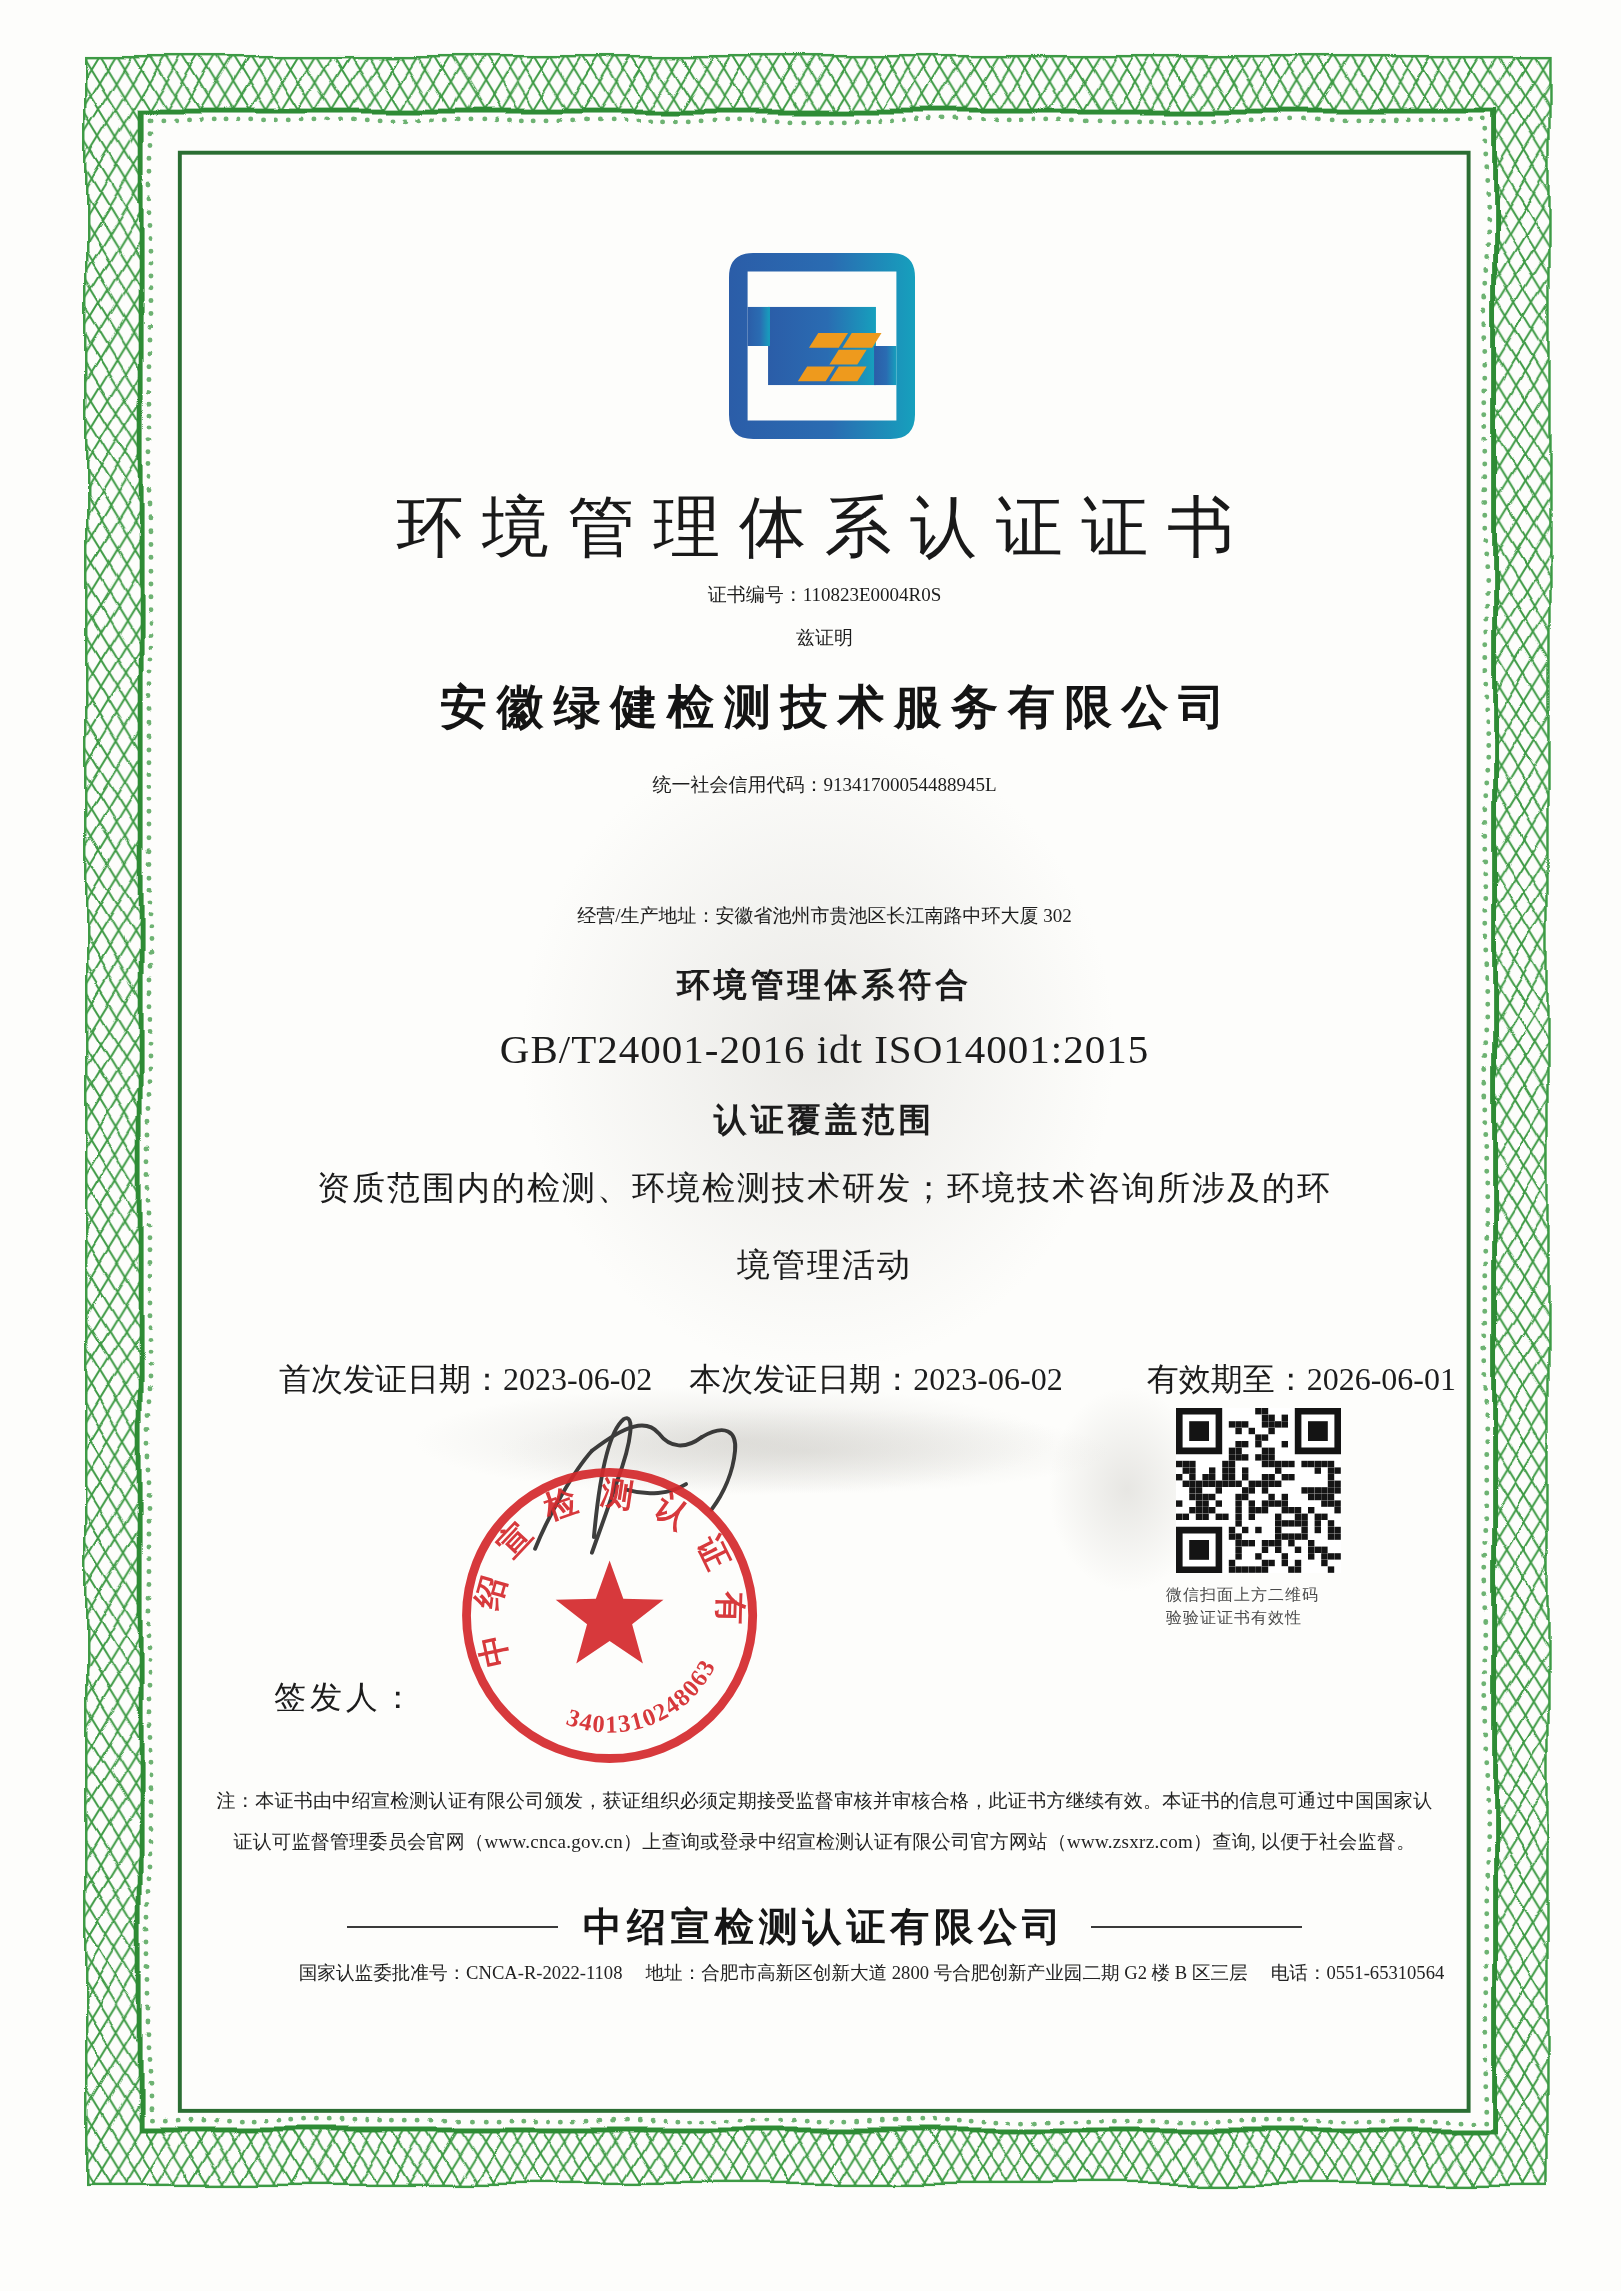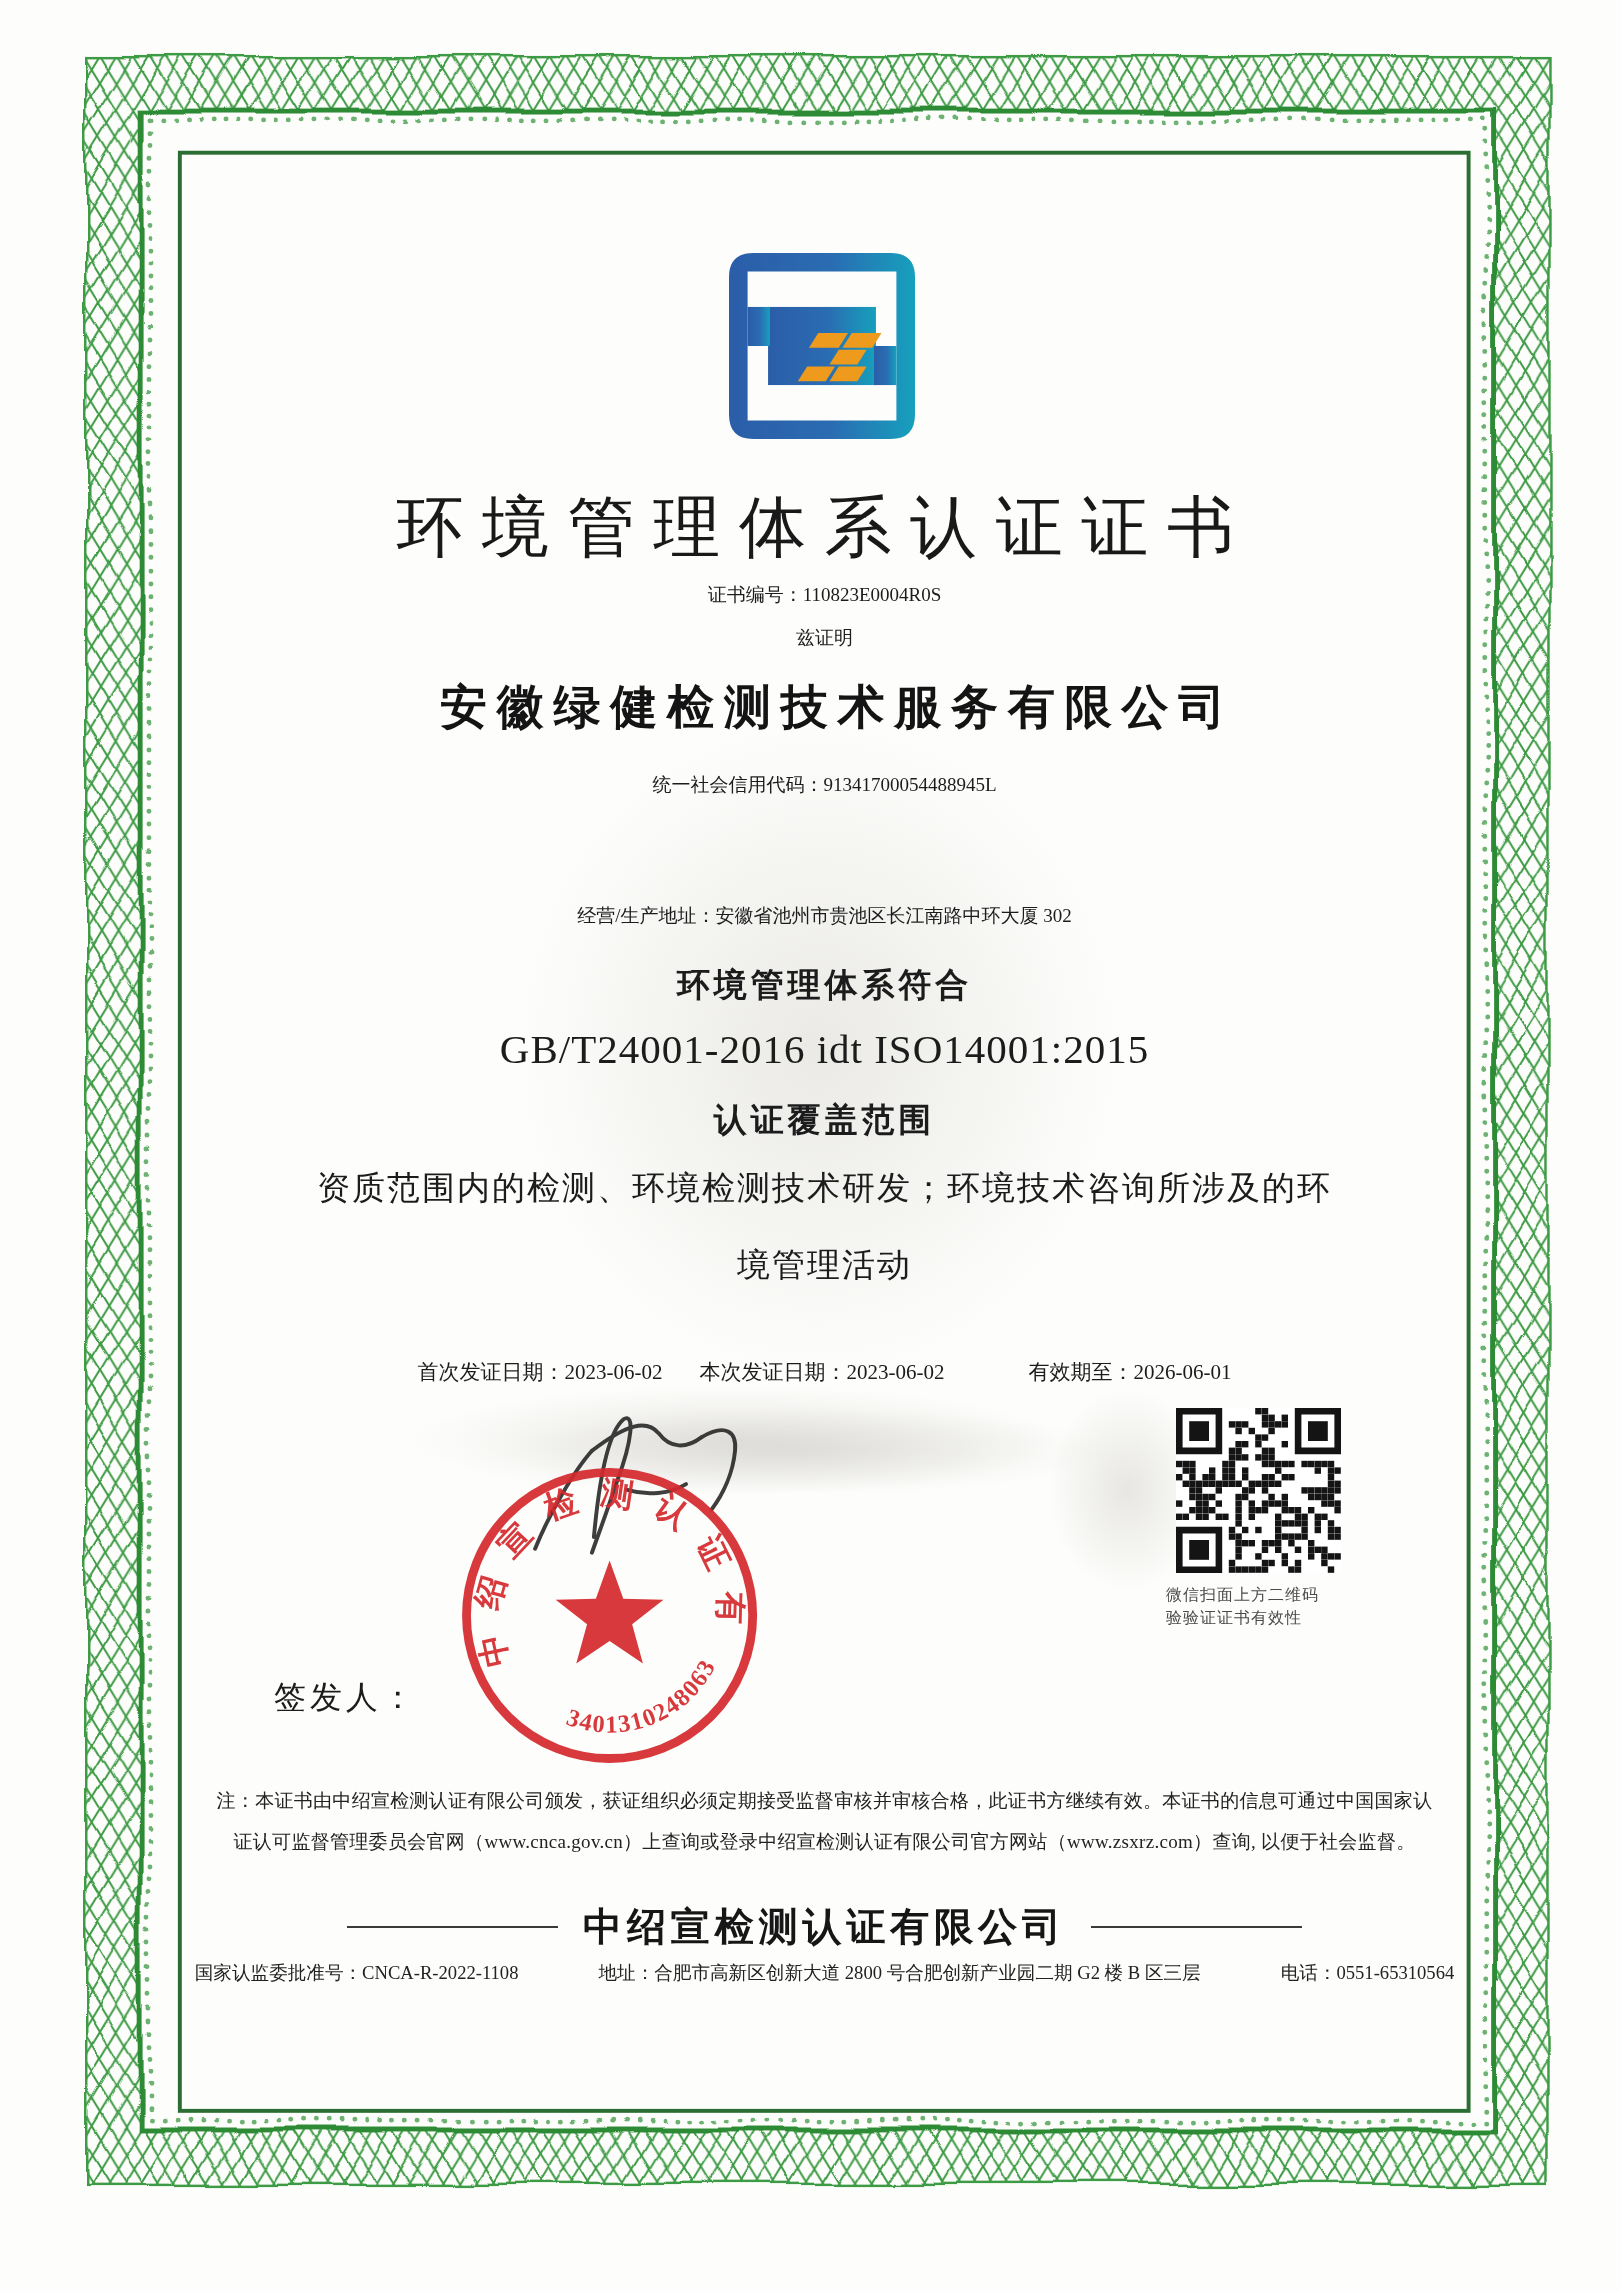--- a/index.html
+++ b/index.html
@@ -13,30 +13,30 @@
   }
   .abs{position:absolute;}
   .cline{position:absolute;left:179px;width:1291px;text-align:center;white-space:nowrap;}
   .shadow{position:absolute;pointer-events:none;}
   .title{font-size:67px;letter-spacing:18.6px;color:#191919;font-weight:500;}
   .small{font-size:19px;}
   .company{font-size:47px;letter-spacing:9.8px;font-weight:600;color:#141414;padding-left:13px;}
   .h-bold{font-size:33px;font-weight:700;letter-spacing:3.9px;}
   .standard{font-size:41px;letter-spacing:1px;}
   .scope{font-size:33px;letter-spacing:2px;}
-  .dates-row{position:absolute;left:179px;width:1291px;top:1358px;display:flex;justify-content:center;font-size:21px;white-space:nowrap;}
+  .dates-row{position:absolute;left:179px;width:1291px;top:1358px;display:flex;justify-content:center;font-size:32px;white-space:nowrap;padding-left:43px;}
   .dates-row .d2{margin-left:37px;}
   .dates-row .d3{margin-left:84px;}
   .issuer-label{font-size:32px;letter-spacing:3.9px;}
   .qr-caption{font-size:16px;line-height:1.42;color:#4a4a4a;letter-spacing:1px;}
   .note{position:absolute;left:179px;width:1291px;text-align:center;font-size:19px;color:#222;white-space:nowrap;letter-spacing:0.3px;}
   .issuer-row{position:absolute;left:179px;width:1291px;top:1900px;display:flex;align-items:center;justify-content:center;}
   .issuer-rule{width:211px;border-top:2.9px solid #3a3a3a;height:0;}
   .issuer-name{font-size:39px;font-weight:700;letter-spacing:4.9px;margin:0 25.5px;color:#161616;}
-  .footer-row{position:absolute;left:179px;width:1291px;top:1960px;display:flex;justify-content:center;gap:80px;font-size:18.6px;color:#222;white-space:nowrap;}
+  .footer-row{position:absolute;left:179px;width:1291px;top:1960px;display:flex;justify-content:center;gap:23px;font-size:18.6px;color:#222;white-space:nowrap;padding-left:47px;}
   svg text{font-family:"Liberation Serif","DejaVu Serif",serif;}
 </style>
 </head>
 <body>
 
 <div class="page">
 
   <div class="shadow" style="left:421px;top:617px;width:794px;height:863px;background:radial-gradient(closest-side,rgba(190,188,182,0.30),rgba(190,188,182,0) 75%);"></div>
   <div class="shadow" style="left:333px;top:1372px;width:804px;height:137px;background:radial-gradient(closest-side,rgba(188,186,180,0.35),rgba(188,186,180,0) 80%);"></div>
   <div class="shadow" style="left:1029px;top:1362px;width:196px;height:255px;background:radial-gradient(closest-side,rgba(190,188,182,0.35),rgba(190,188,182,0) 80%);"></div>

